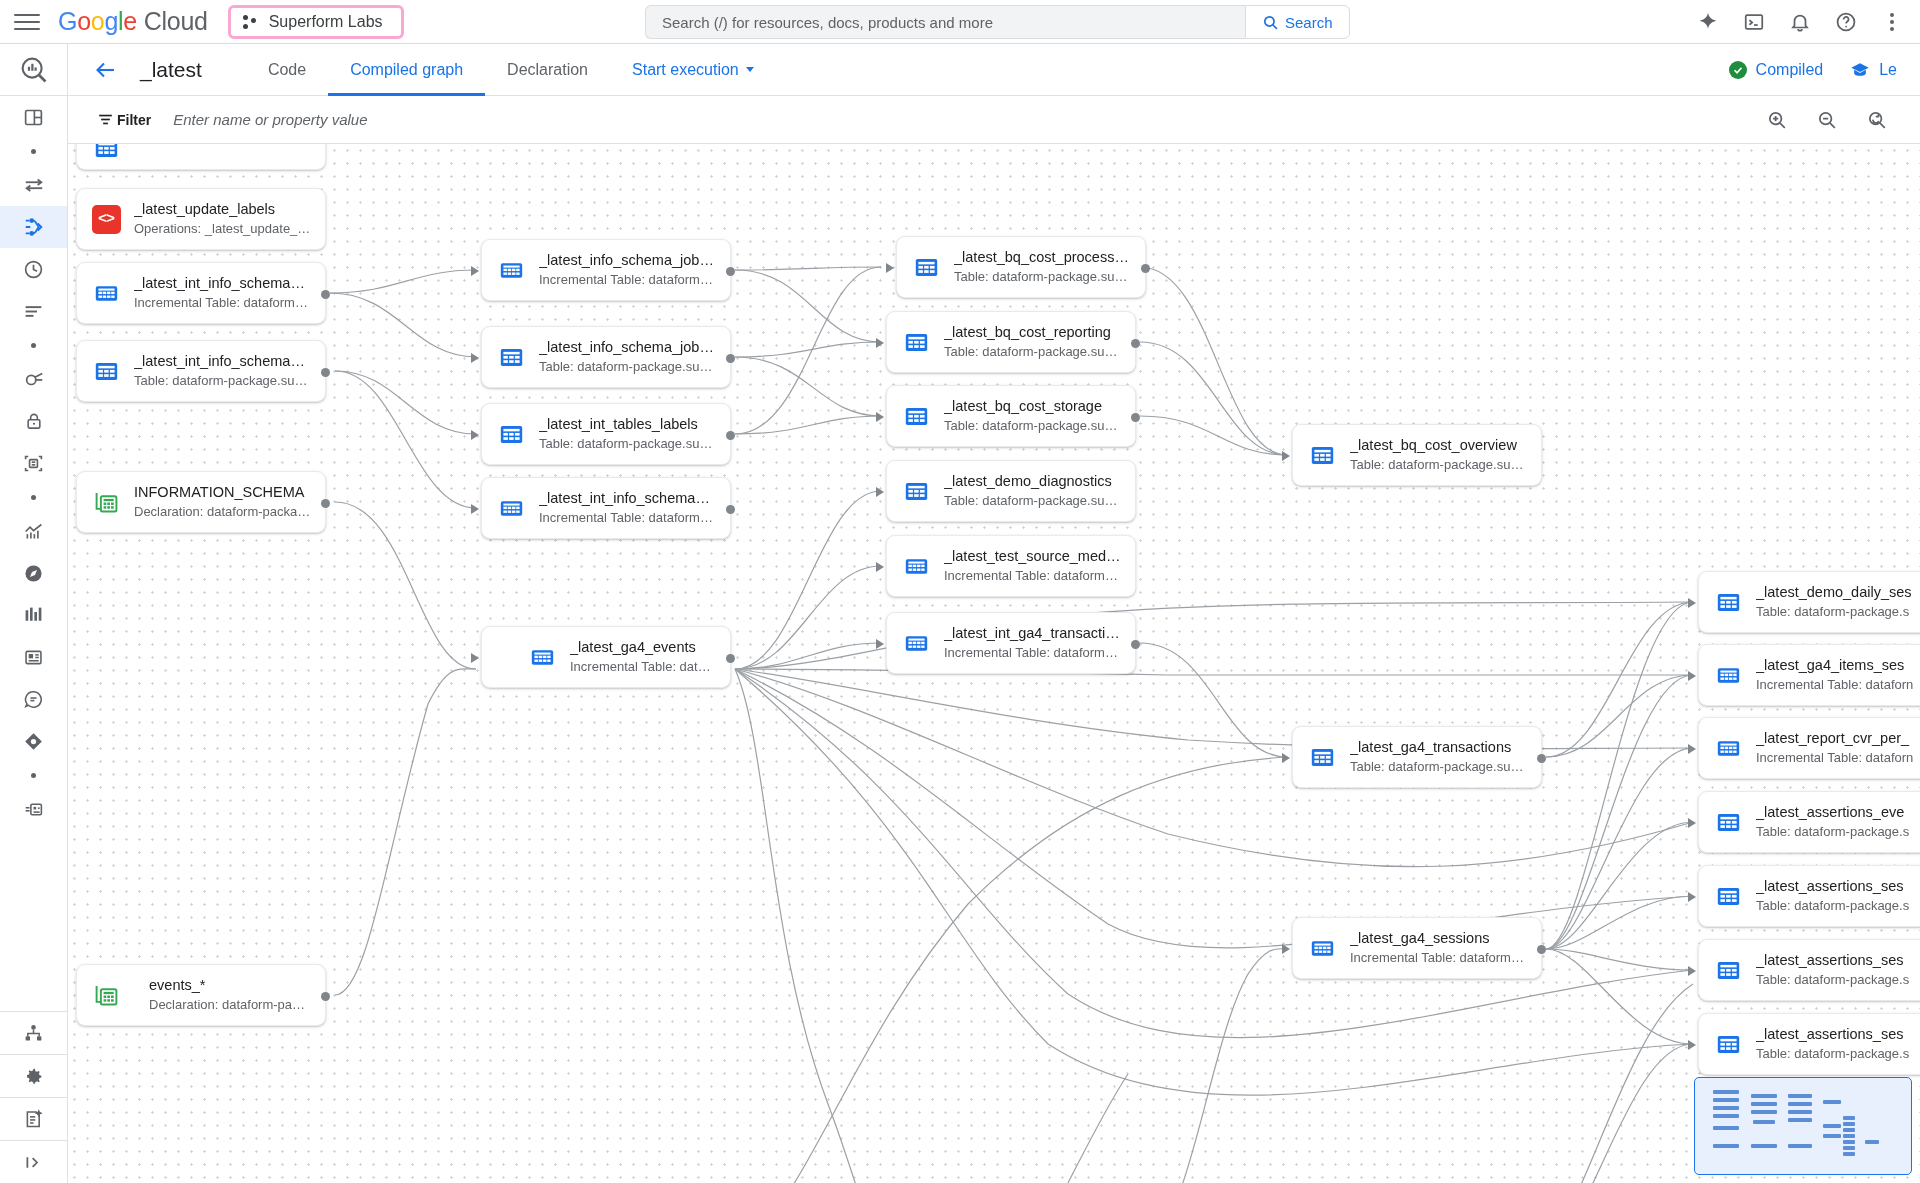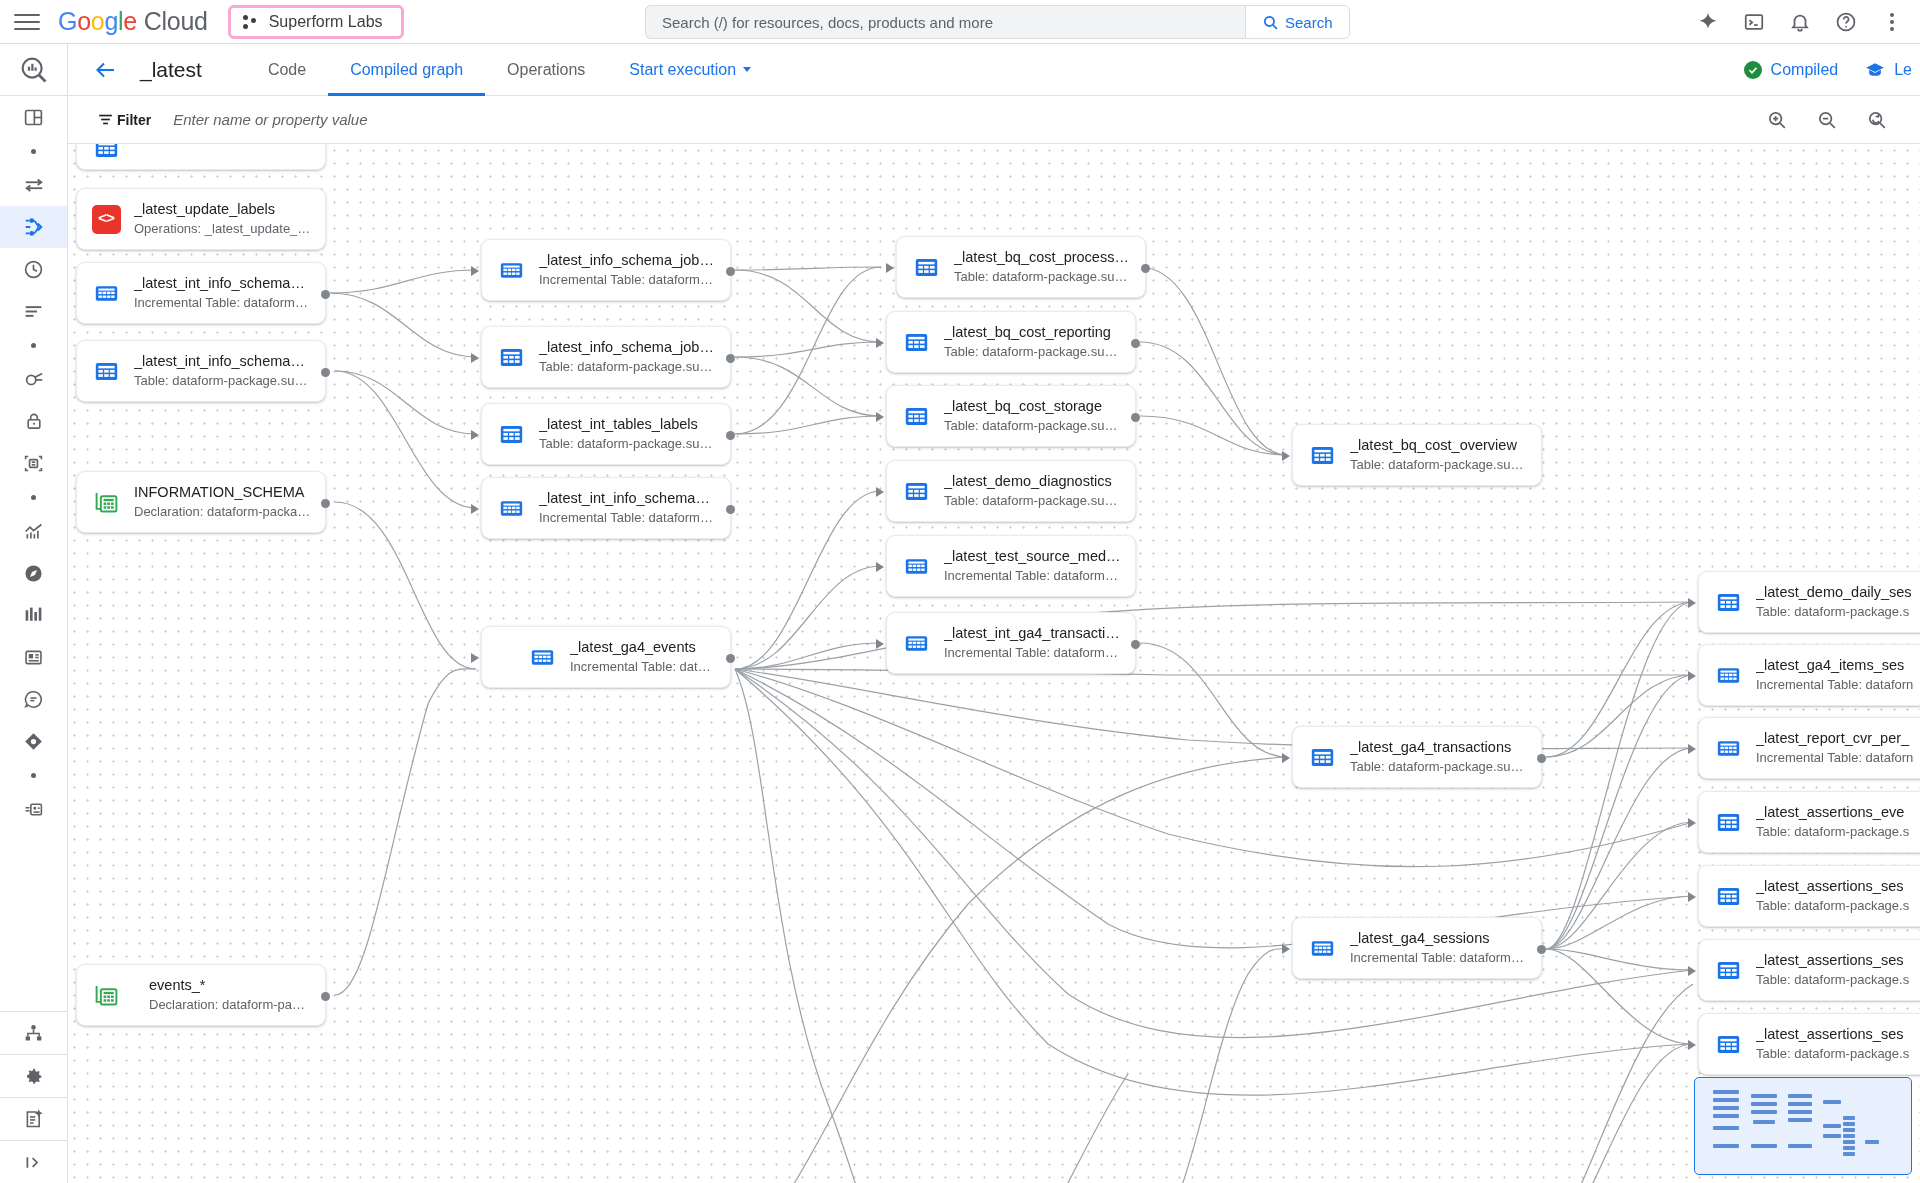--- a/index.html
+++ b/index.html
@@ -86,21 +86,21 @@
   .page-title { font-size: 21px; color: #202124; margin-left: 14px; margin-right: 44px; }
   .ptab {
     height: 52px; display: flex; align-items: center; padding: 0 22px;
     font-size: 16px; color: #5f6368; cursor: pointer; position: relative;
   }
   .ptab.active { color: #1a73e8; }
   .ptab.active::after { content: ""; position: absolute; left: 0; right: 0; bottom: 0; height: 3px; background: #1a73e8; }
   .ptab.link { color: #1a73e8; display: flex; gap: 7px; align-items: center; }
   .caret { width: 0; height: 0; border-left: 4px solid transparent; border-right: 4px solid transparent;
     border-top: 5px solid currentColor; }
-  .tb-right { margin-left: auto; display: flex; align-items: center; gap: 26px; padding-right: 8px; }
+  .tb-right { margin-left: auto; display: flex; align-items: center; gap: 26px; padding-right: 23px; }
   .status-ok { display: flex; align-items: center; gap: 9px; color: #1a73e8; font-size: 16px; cursor: pointer; }
   .ok-circle { width: 18px; height: 18px; border-radius: 50%; background: #1e8e3e;
     display: flex; align-items: center; justify-content: center; }
   .learn { display: flex; align-items: center; gap: 8px; color: #1a73e8; font-size: 16px; cursor: pointer; }
 
   
   .filterbar {
     position: absolute; left: 68px; top: 96px; width: 1852px; height: 48px;
     background: #fff; border-bottom: 1px solid #e0e0e0;
     display: flex; align-items: center; z-index: 24;
@@ -409,21 +409,21 @@
   <div class="back-arrow">
     <svg width="24" height="24" viewBox="0 0 24 24" fill="none" stroke="#1a73e8" stroke-width="2.1">
       <line x1="20" y1="12" x2="4" y2="12"></line>
         <polyline points="10,5.5 3.5,12 10,18.5"></polyline>
     </svg>
   </div>
   <div class="page-title">_latest</div>
 
   <div class="ptab">Code</div>
   <div class="ptab active">Compiled graph</div>
-  <div class="ptab">Operations</div>
+  <div class="ptab">Declaration</div>
   <div class="ptab link">
     <span>Start execution</span>
     <span class="caret"></span>
   </div>
 
   <div class="tb-right">
     <div class="status-ok">
       <span class="ok-circle">
         <svg width="12" height="12" viewBox="0 0 24 24" fill="none" stroke="#fff" stroke-width="3.4">
           <polyline points="5,12.5 10,17.5 19,7.5"></polyline>

